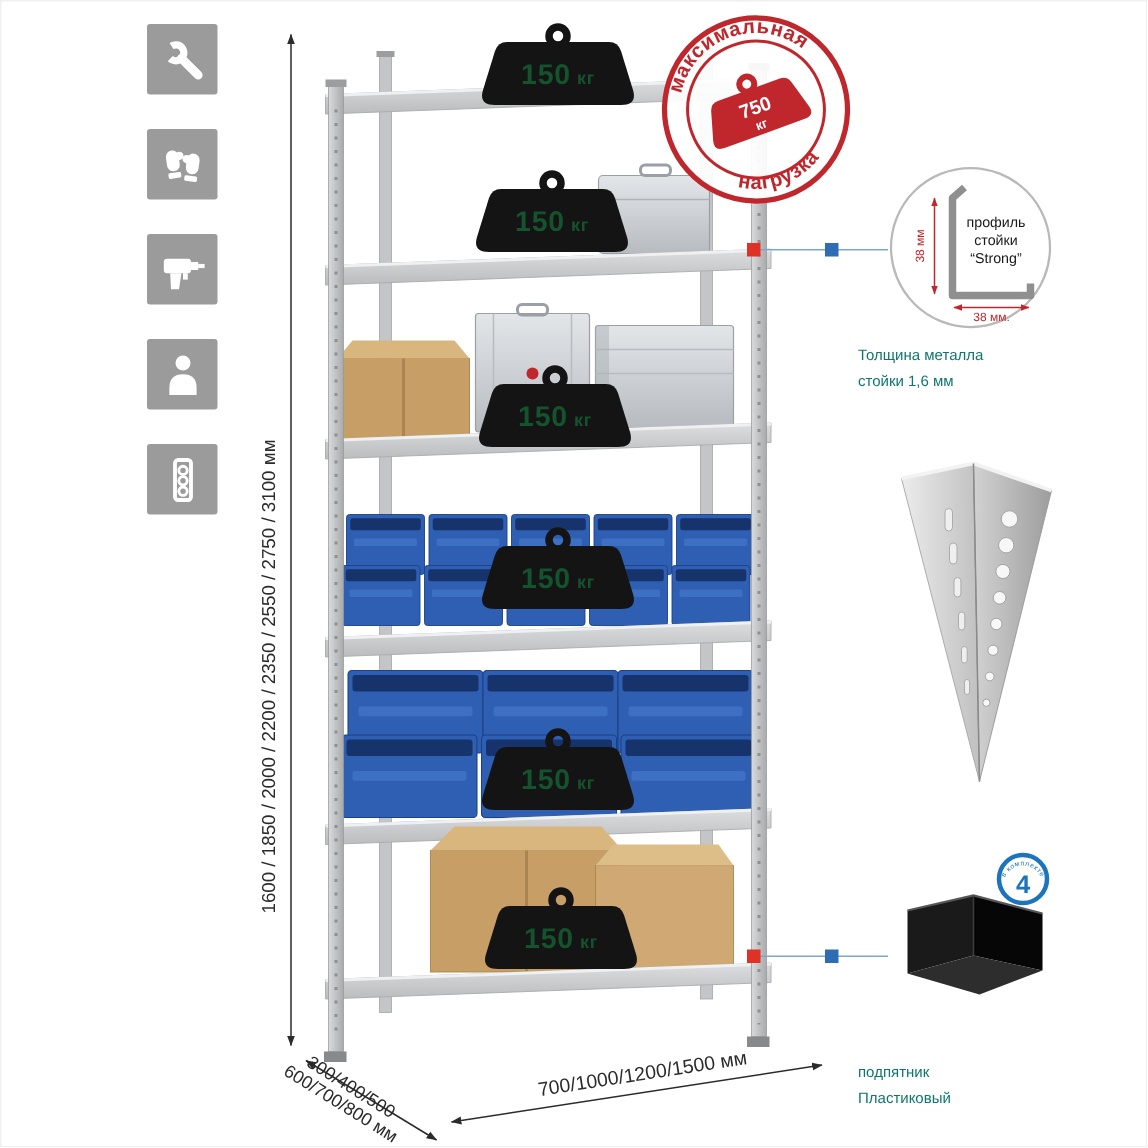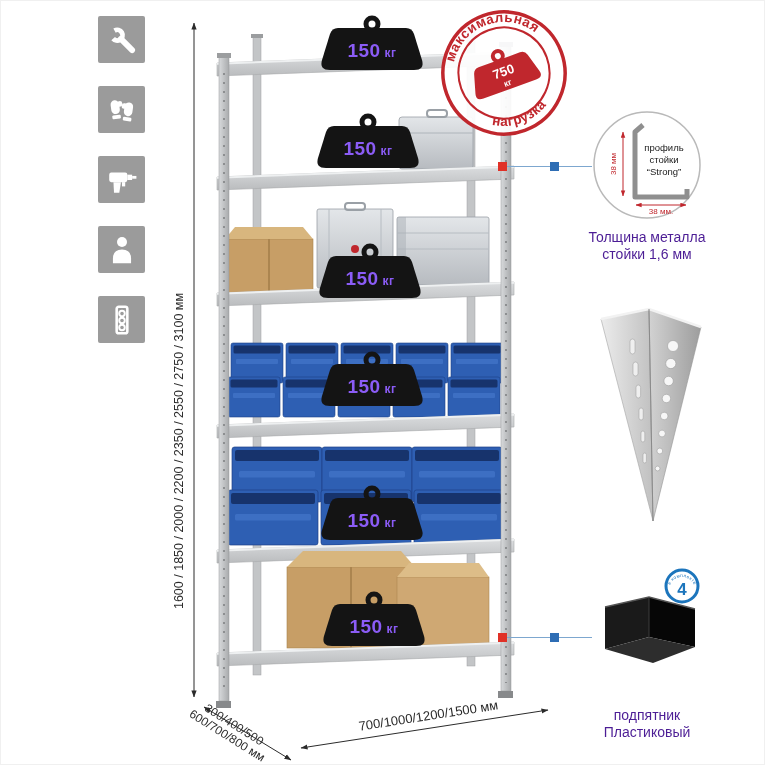--- a/index.html
+++ b/index.html
@@ -4,26 +4,26 @@
 <style>
   html,body{margin:0;padding:0;background:#fff;}
   .stage{position:relative;width:765px;height:765px;background:#ffffff;overflow:hidden;
          font-family:"Liberation Sans",sans-serif;box-sizing:border-box;border:1px solid #f0f0f0;}
   .scene{position:absolute;left:0;top:0;width:765px;height:765px;}
   .tile{position:absolute;left:97px;width:47px;height:47px;background:#9b9b9b;border-radius:2px;
         display:flex;align-items:center;justify-content:center;}
   .tile svg{width:32px;height:32px;}
   .weight{position:absolute;width:112px;height:58px;}
   .weight > svg{position:absolute;left:0;top:0;width:100%;height:100%;}
-  .wtext{position:absolute;left:0;right:0;top:26px;text-align:center;color:#8b5cf6;font-weight:700;
+  .wtext{position:absolute;left:0;right:0;top:26px;text-align:center;color:#14532d;font-weight:700;
          font-size:19px;line-height:20px;letter-spacing:.5px;}
   .wtext .unit{font-size:12px;margin-left:4px;}
   .stamp{position:absolute;left:437px;top:6px;width:132px;height:132px;transform:rotate(-20deg);}
   .stamp svg{width:100%;height:100%;}
-  .caption{position:absolute;width:150px;text-align:center;font-size:14px;line-height:17px;color:#4c1d95;}
+  .caption{position:absolute;width:150px;text-align:left;font-size:10px;line-height:17px;color:#0f766e;}
   .cap-profile{left:571px;top:228px;}
   .cap-foot{left:571px;top:706px;}
 </style>
 </head>
 <body>
 
 <div class="stage">
 
   <svg class="scene" viewBox="0 0 765 765">
     <defs>

